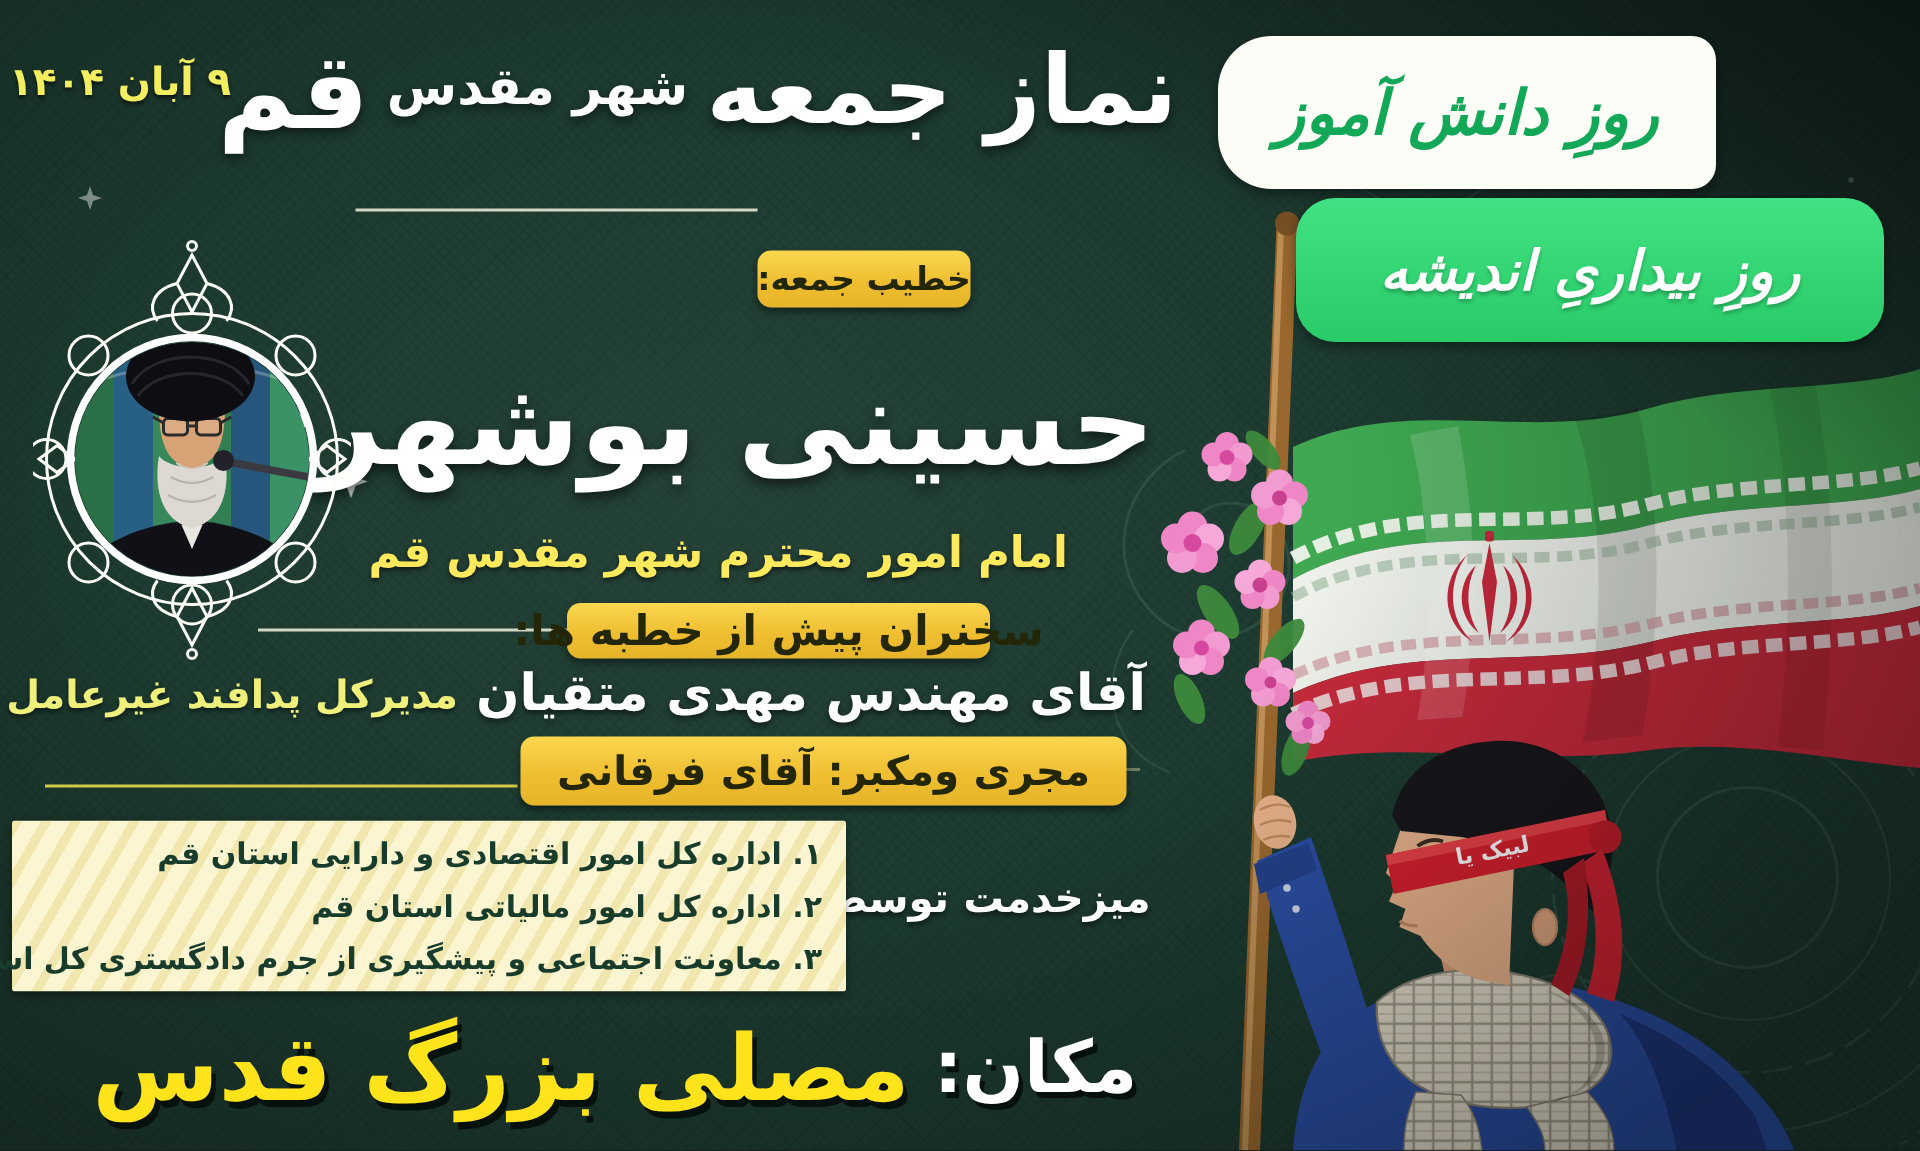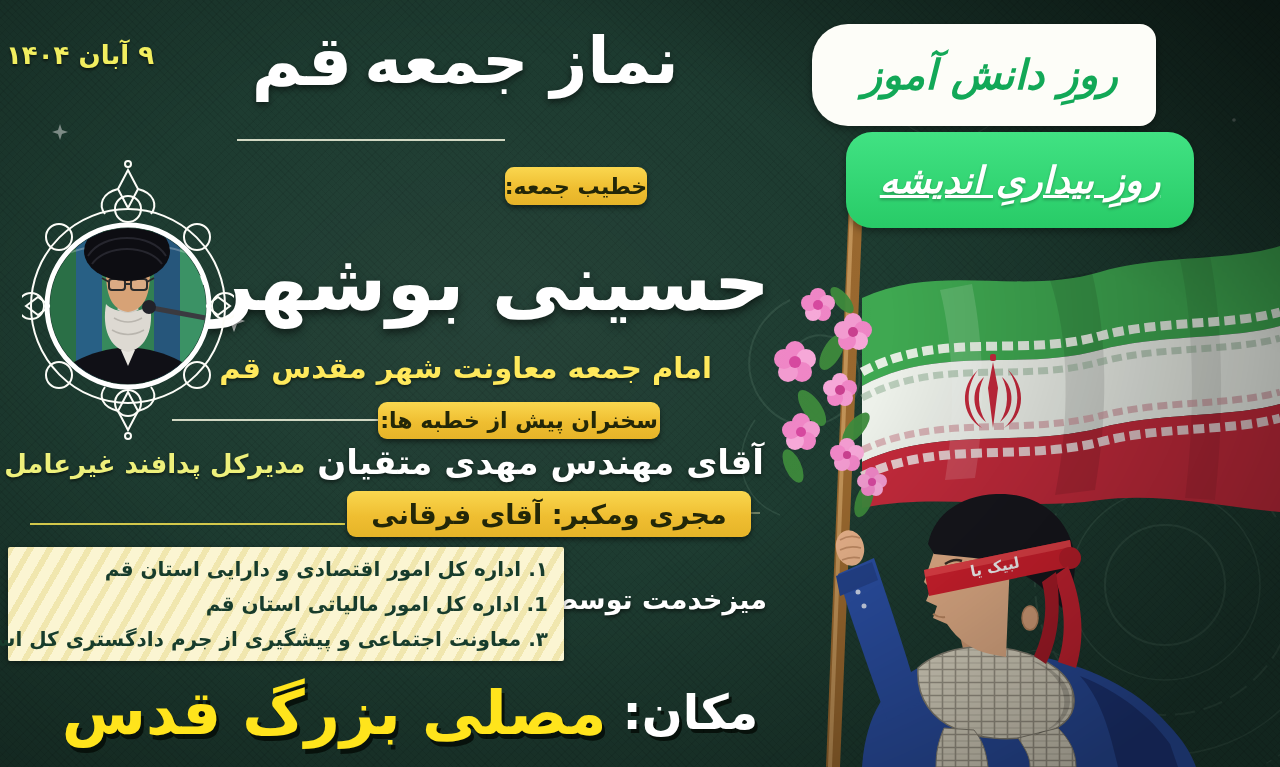--- a/index.html
+++ b/index.html
@@ -23,31 +23,31 @@
   .abs{position:absolute;}
   .txt{white-space:nowrap;}
   
   .title-row{left:150px;top:8px;width:630px;height:106px;display:flex;align-items:center;justify-content:center;gap:12px;color:#fff;font-weight:bold;text-shadow:0 3px 7px rgba(0,0,0,.55);}
   .title-big1{font-size:64px;}
   .title-small{font-size:34px;padding-bottom:6px;}
   .title-big2{font-size:70px;}
   .date{left:4px;top:40px;width:152px;text-align:center;font-size:26px;font-weight:bold;color:#f2ee5f;text-shadow:0 2px 3px rgba(0,0,0,.6);}
   
   .ribbon{display:flex;align-items:center;justify-content:center;font-weight:bold;font-style:italic;text-align:center;}
-  .ribbon-white{left:812px;top:24px;width:332px;height:102px;background:#fdfdf8;border-radius:36px 16px 16px 36px;color:#12a857;font-size:41px;box-shadow:0 3px 8px rgba(0,0,0,.4);padding-left:12px;}
-  .ribbon-green{left:846px;top:132px;width:348px;height:96px;background:linear-gradient(180deg,#41e283,#28cb67);border-radius:26px;color:#ffffff;font-size:37px;text-shadow:0 2px 3px rgba(0,0,0,.25);box-shadow:0 3px 8px rgba(0,0,0,.4);text-decoration:underline;}
+  .ribbon-white{left:812px;top:24px;width:332px;height:102px;background:#fdfdf8;border-radius:36px 16px 16px 36px;color:#12a857;font-size:41px;box-shadow:0 3px 8px rgba(0,0,0,.4);}
+  .ribbon-green{left:864px;top:132px;width:392px;height:96px;background:linear-gradient(180deg,#41e283,#28cb67);border-radius:26px;color:#ffffff;font-size:37px;text-shadow:0 2px 3px rgba(0,0,0,.25);box-shadow:0 3px 8px rgba(0,0,0,.4);}
   
   .pill{
     display:flex;align-items:center;justify-content:center;white-space:nowrap;
     background:linear-gradient(180deg,#fad74f 0%,#efbe31 55%,#e6b428 100%);
     border-radius:9px;color:#232708;font-weight:bold;
     box-shadow:0 3px 5px rgba(0,0,0,.45);
   }
   .pill-khatib{left:505px;top:121px;width:142px;height:38px;font-size:22px;margin-top:46px;}
-  .pill-speaker{left:378px;top:402px;width:282px;height:37px;font-size:22px;}
+  .pill-speaker{left:378px;top:402px;width:282px;height:37px;font-size:28px;}
   .pill-host{left:347px;top:491px;width:404px;height:46px;font-size:27px;}
   .hline{position:absolute;height:2px;background:#e6e9d4;opacity:.9;}
   .hline-khatib{left:237px;top:139px;width:268px;}
   .hline-speaker{left:172px;top:419px;width:206px;}
   .hline-host{left:30px;top:523px;width:315px;background:#e8d84f;}
   .hline-host-r{left:718px;top:512px;width:42px;background:#cfcf9f;opacity:.45;}
   .honorific{left:390px;top:164px;width:330px;text-align:center;font-size:44px;font-weight:bold;color:#f3bb93;text-shadow:0 2px 4px rgba(0,0,0,.5);}
   .khatib-name{left:225px;top:238px;width:545px;text-align:center;font-size:78px;font-weight:bold;color:#ffffff;text-shadow:0 4px 8px rgba(0,0,0,.55);}
   .khatib-role{left:320px;top:351px;width:392px;text-align:center;font-size:29px;font-weight:bold;color:#ffe95c;text-shadow:0 2px 3px rgba(0,0,0,.5);}
   .speaker-row{left:48px;top:438px;width:716px;height:48px;display:flex;align-items:center;justify-content:flex-start;gap:12px;}
@@ -249,37 +249,38 @@
       <path d="M60 124 l2 6 l6 2 l-6 2 l-2 6 l-2 -6 l-6 -2 l6 -2 Z" opacity=".6"></path>
       <circle cx="390" cy="430" r="2" opacity=".5"></circle>
       <circle cx="1234" cy="120" r="1.8" opacity=".4"></circle>
     </g>
   </svg>
 
   <div class="layer vignette"></div>
 
   <div class="abs title-row">
     <span class="txt title-big1">نماز جمعه</span>
+    <span class="txt title-small">شهر مقدس</span>
     <span class="txt title-big2">قم</span>
   </div>
   <div class="abs date txt">۹ آبان ۱۴۰۴</div>
 
   <div class="abs ribbon ribbon-white">
     <span class="txt">روزِ دانش آموز</span>
   </div>
   <div class="abs ribbon ribbon-green">
     <span class="txt">روزِ بیداریِ اندیشه</span>
   </div>
 
   <div class="hline hline-khatib"></div>
   <div class="abs pill pill-khatib">
     <span class="txt">خطیب جمعه:</span>
   </div>
   <div class="abs khatib-name txt">حسینی بوشهری</div>
-  <div class="abs khatib-role txt">امام جمعه معاونت شهر مقدس قم</div>
+  <div class="abs khatib-role txt">امام امور محترم شهر مقدس قم</div>
 
   <div class="abs photo-frame">
     <svg viewBox="0 0 212 288" width="212" height="288" aria-hidden="true">
       <defs>
         <clipPath id="photoClip">
             <circle cx="106" cy="150" r="78"></circle>
           </clipPath>
       </defs>
 
       <g stroke="#fdfdf8" fill="none" stroke-width="2">
@@ -343,21 +344,21 @@
 
   <div class="hline hline-host"></div>
   <div class="hline hline-host-r"></div>
   <div class="abs pill pill-host">
     <span class="txt">مجری ومکبر: آقای فرقانی</span>
   </div>
 
   <div class="abs service-label txt">میزخدمت توسط:</div>
   <div class="abs service-box">
     <div class="service-item txt">۱. اداره کل امور اقتصادی و دارایی استان قم</div>
-    <div class="service-item txt">1. اداره کل امور مالیاتی استان قم</div>
+    <div class="service-item txt">۲. اداره کل امور مالیاتی استان قم</div>
     <div class="service-item txt">۳. معاونت اجتماعی و پیشگیری از جرم دادگستری کل استان قم</div>
   </div>
 
   <div class="abs location-row">
     <span class="txt location-label">مکان:</span>
     <span class="txt location-value">مصلی بزرگ قدس</span>
   </div>
 
 </div>
 

